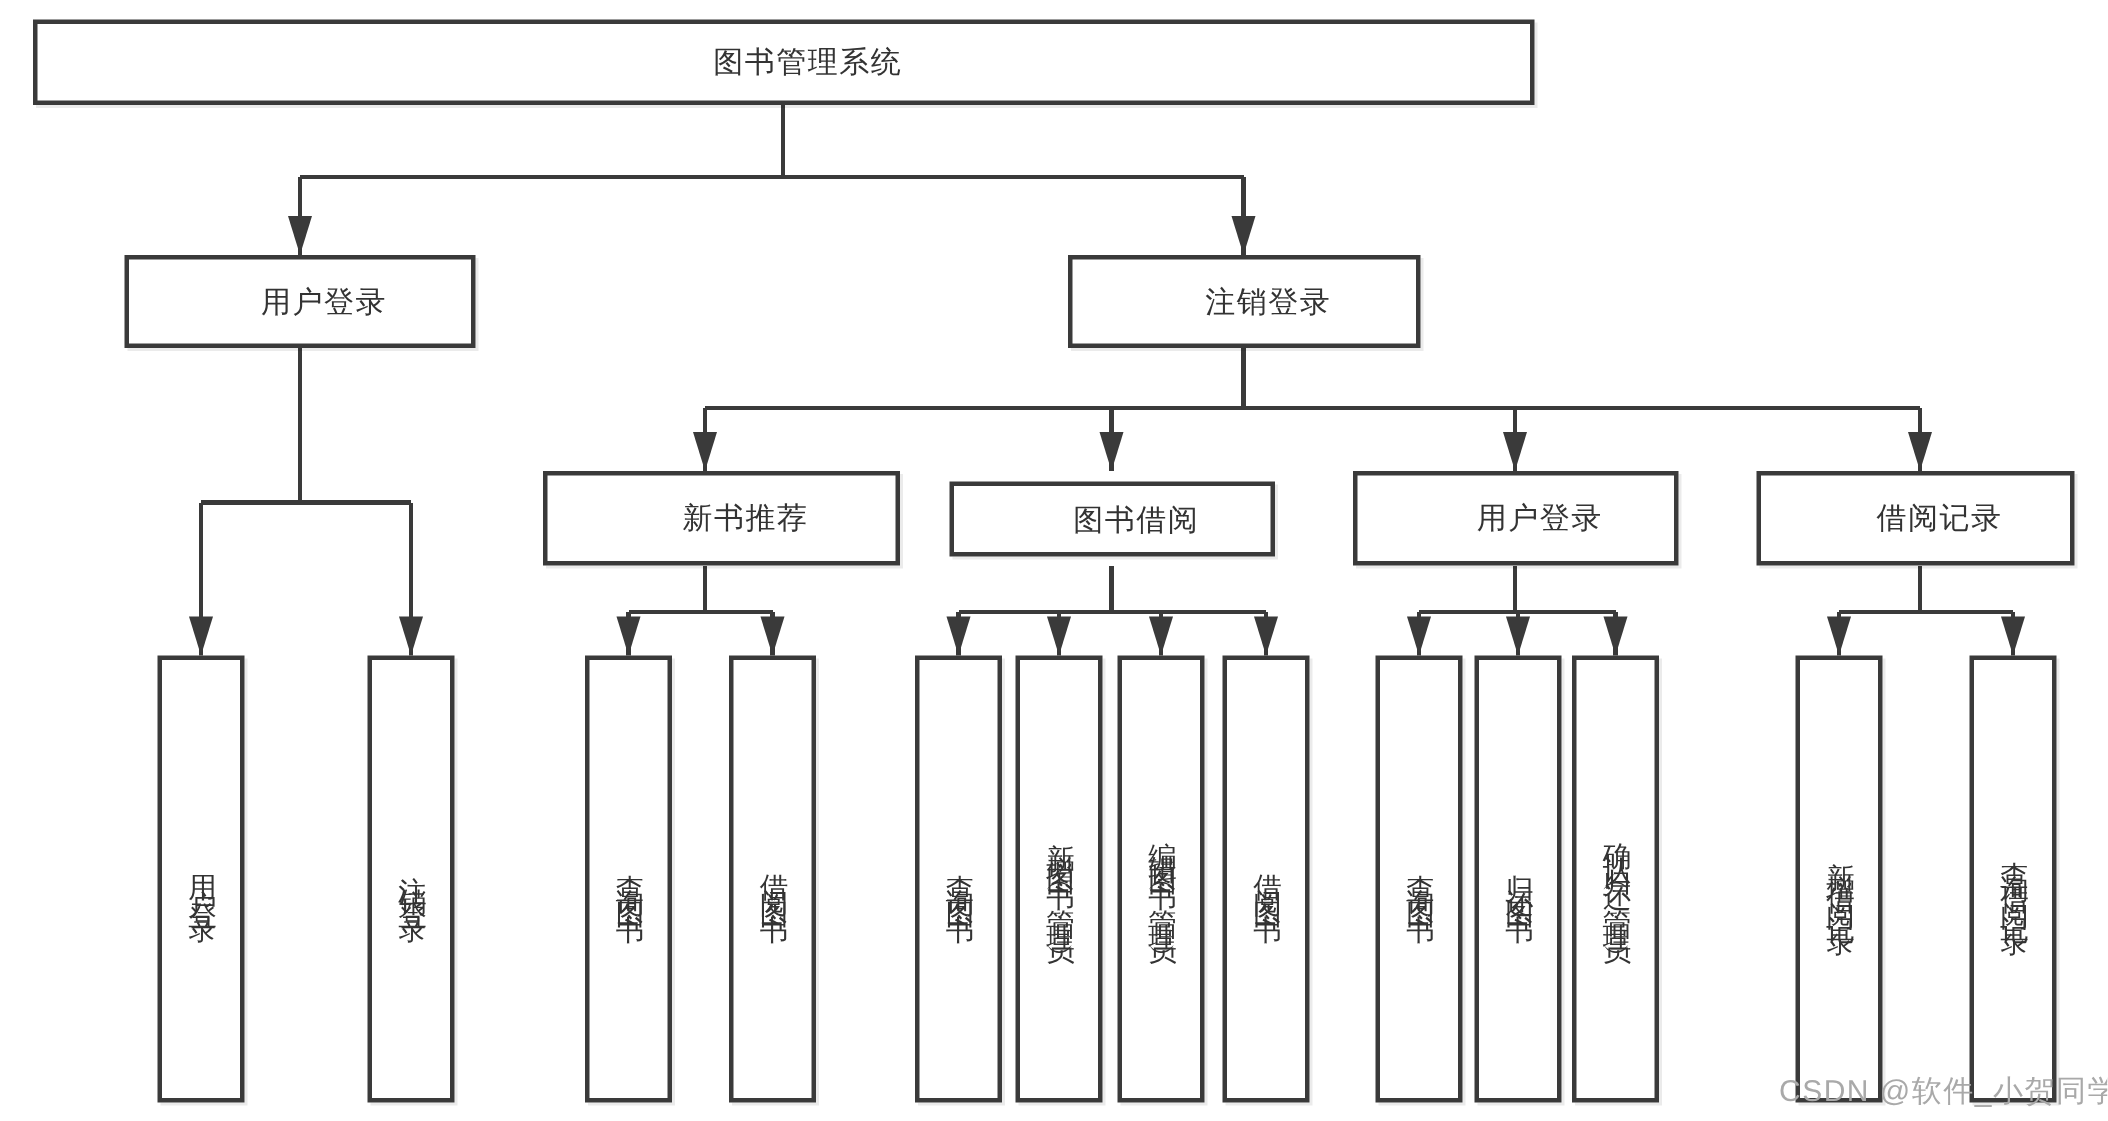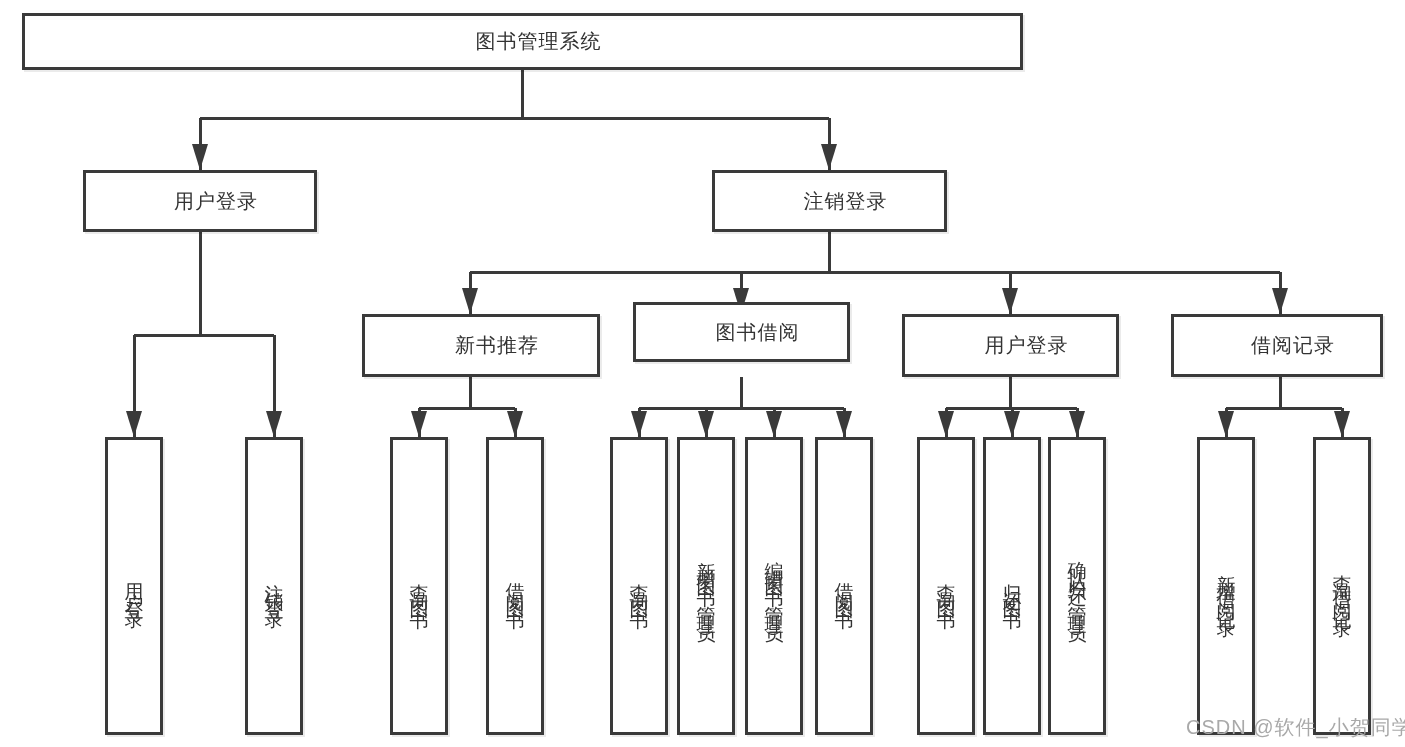--- a/index.html
+++ b/index.html
@@ -128,21 +128,21 @@
   <div class="node" style="left:83px;top:170px;width:234px;height:62px">
     <span>用户登录</span>
   </div>
   <div class="node" style="left:712px;top:170px;width:235px;height:62px">
     <span>注销登录</span>
   </div>
 
   <div class="node" style="left:362px;top:314px;width:238px;height:63px">
     <span>新书推荐</span>
   </div>
-  <div class="node" style="left:633px;top:302px;width:217px;height:60px">
+  <div class="node" style="left:633px;top:321px;width:217px;height:50px">
     <span>图书借阅</span>
   </div>
   <div class="node" style="left:902px;top:314px;width:217px;height:63px">
     <span>用户登录</span>
   </div>
   <div class="node" style="left:1171px;top:314px;width:212px;height:63px">
     <span>借阅记录</span>
   </div>
 
   <div class="node v" style="left:105px;top:437px;width:58px;height:298px">

